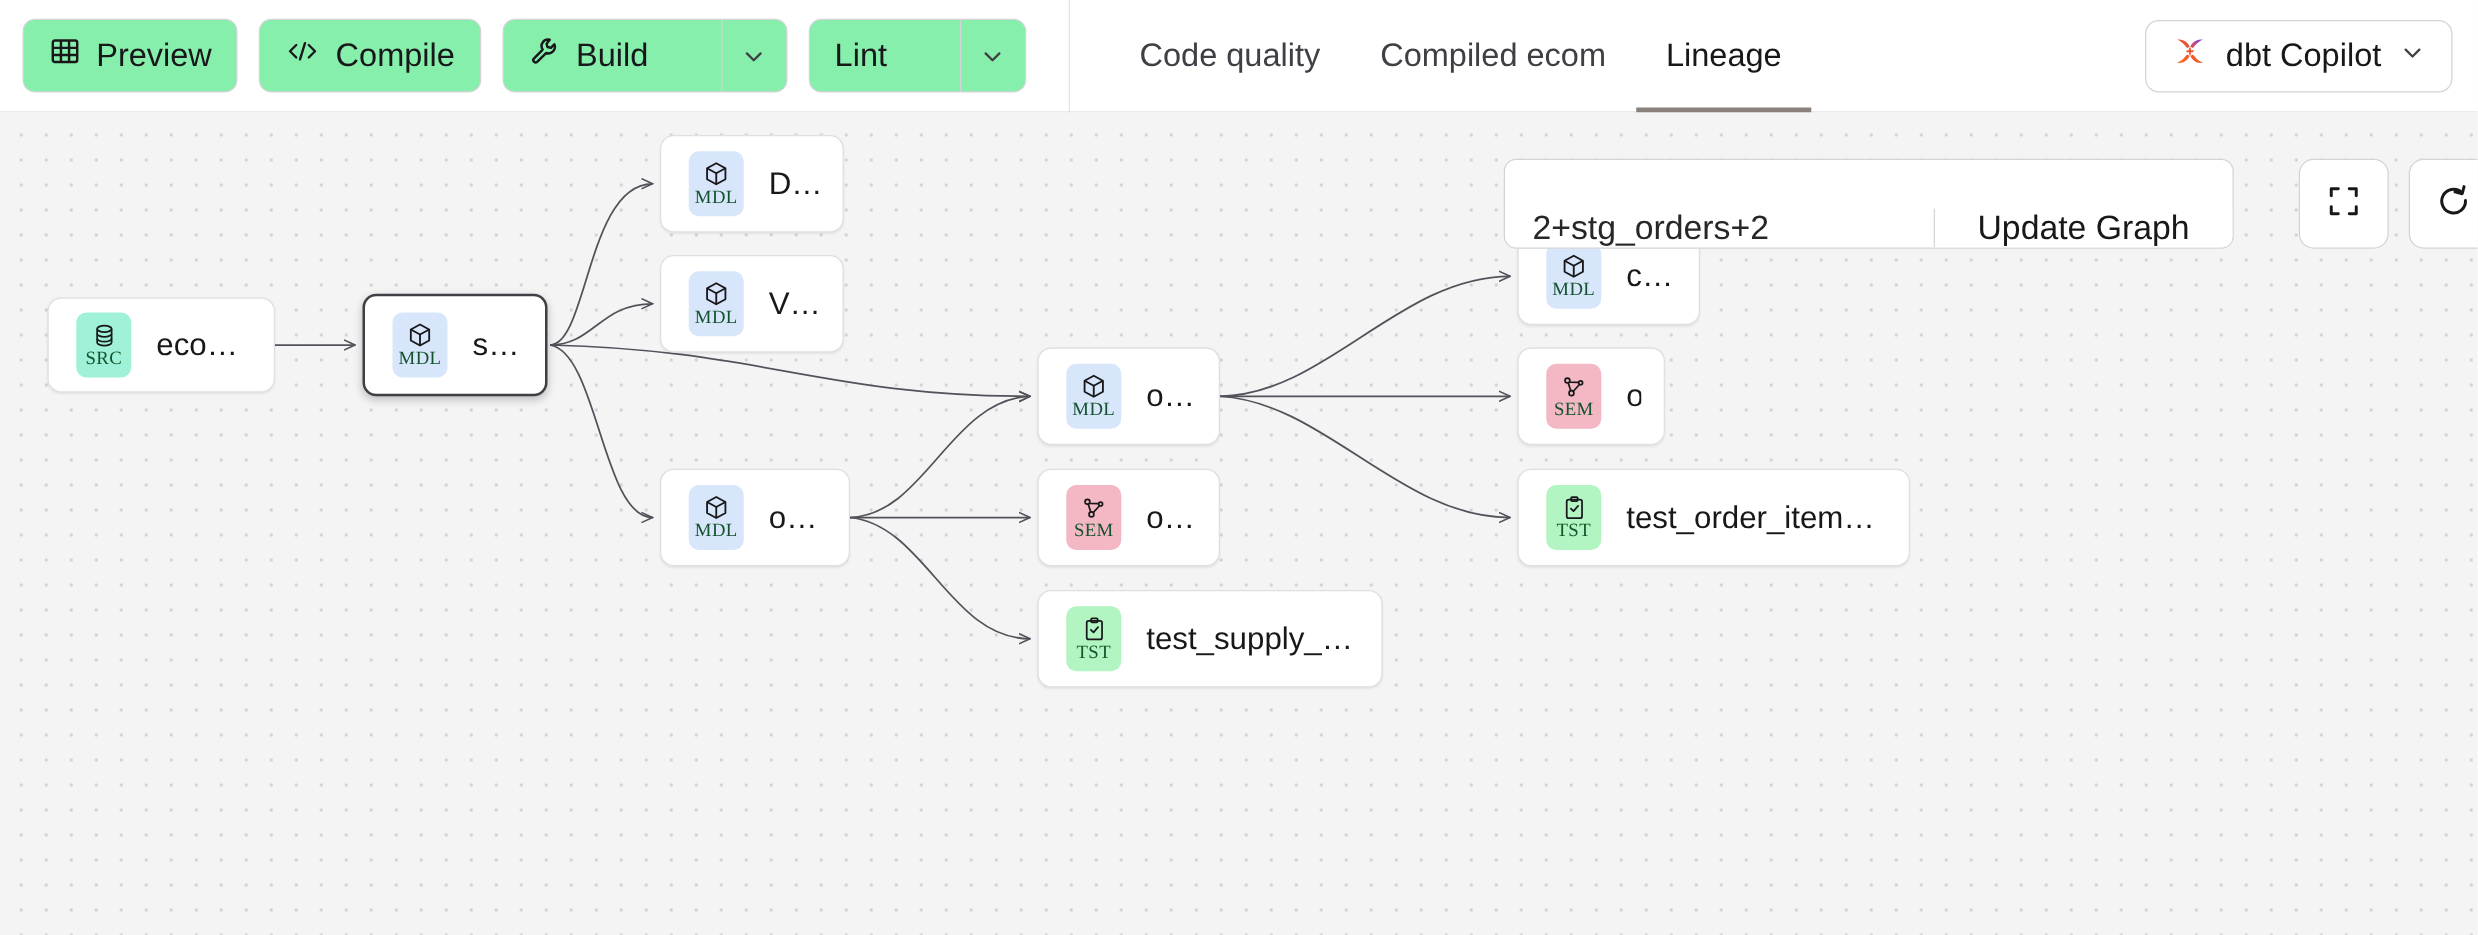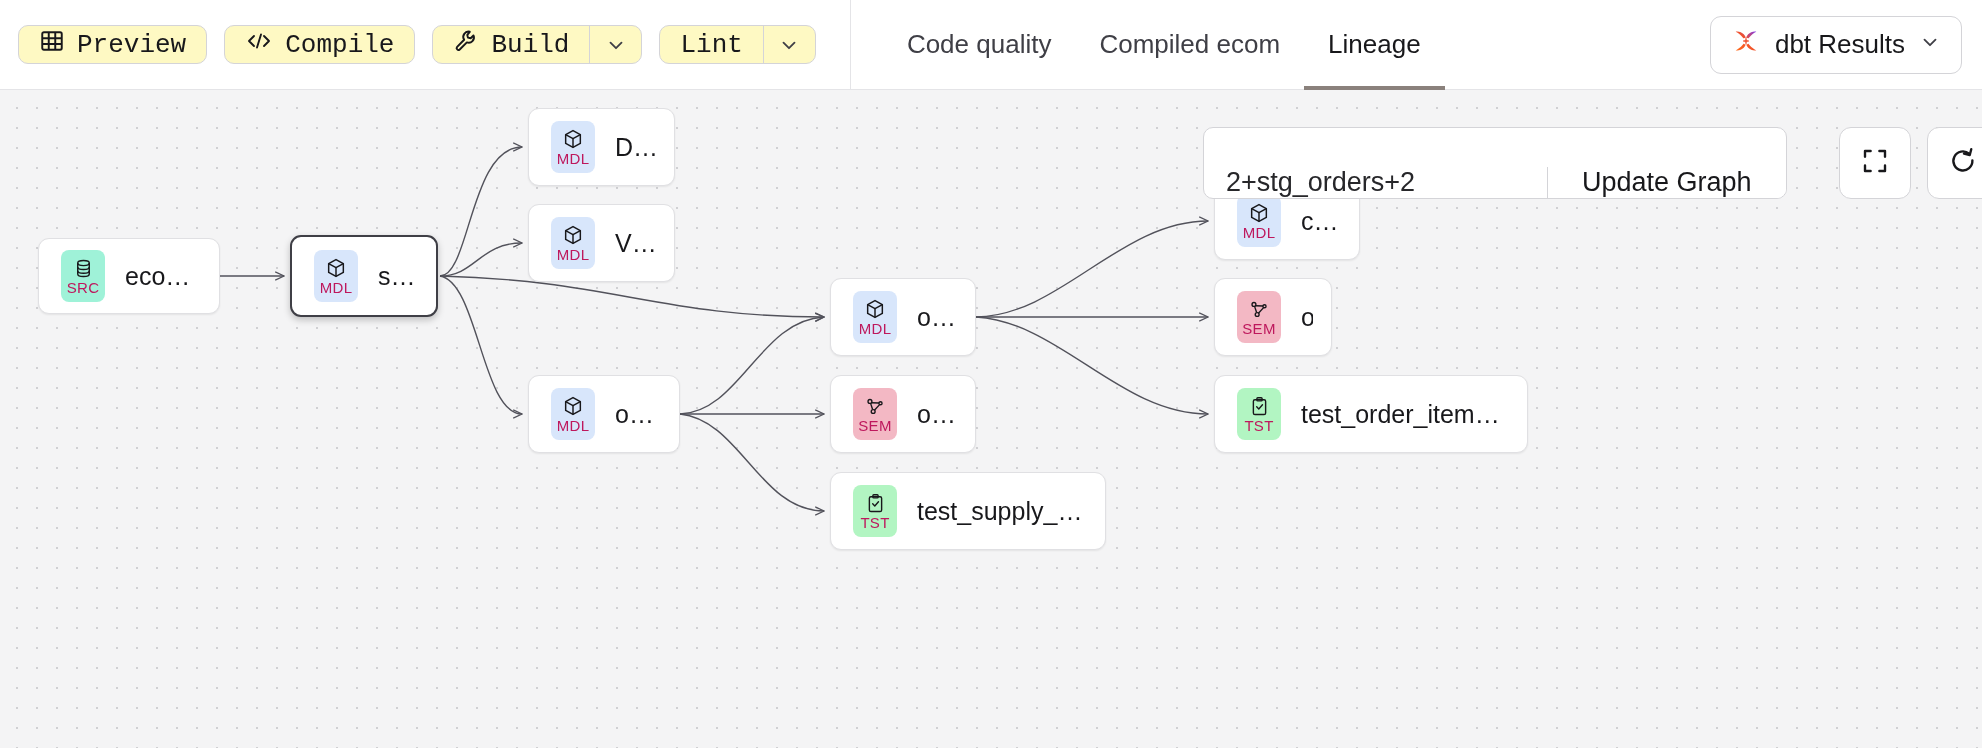--- a/index.html
+++ b/index.html
@@ -20,38 +20,39 @@
     display: flex; align-items: center;
   }
 
   .toolbar-left {
     display: flex; align-items: center; gap: 17px;
     padding-left: 18px;
     height: 100%;
   }
 
   .btn {
-    height: 39px;
+    height: 59px;
     border: 1px solid #d4d4d8;
     border-radius: 10px;
-    background: #fef9c3;
+    background: #86efac;
     display: flex; align-items: center;
     color: #18181b;
     font-size: 26px;
-    font-family: Liberation Mono, monospace;
+    font-family: Liberation Sans, sans-serif;
     cursor: pointer;
     overflow: hidden;
   }
   .btn-main {
     display: flex; align-items: center; gap: 12px;
     padding: 0 20px; height: 100%;
   }
   .btn-split {
     display: flex; align-items: stretch;
     padding: 0;
+    gap: 38px;
   }
   .btn-caret {
     width: 52px;
     display: flex; align-items: center; justify-content: center;
     border-left: 1px solid #d4d4d8;
     height: 100%;
   }
   .btn-caret svg { display:block; }
 
   .divider-v {
@@ -177,22 +178,22 @@
     border-radius: 8px;
     margin-left: 22px;
     display: flex; flex-direction: column;
     align-items: center; justify-content: center;
     gap: 1px;
     flex: none;
   }
   .badge-label {
     font-size: 15px;
     letter-spacing: 0.3px;
-    color: #be185d;
-    font-family: Liberation Sans, sans-serif;
+    color: #14532d;
+    font-family: Liberation Serif, serif;
     line-height: 1;
   }
   .badge svg { display: block; }
   .badge-mdl { background: #d8e6fb; }
   .badge-src { background: #9ff2d8; }
   .badge-sem { background: #f3b8c4; }
   .badge-tst { background: #b2f5c2; }
   .node-label {
     margin-left: 20px;
     margin-right: 18px;
@@ -301,21 +302,21 @@
               <stop offset="55%" stop-color="#f0512e"></stop>
               <stop offset="100%" stop-color="#7c3aed"></stop>
             </linearGradient>
           </defs>
           <path d="M5 6 C11 9, 13 13, 16 16 C19 19, 21 23, 27 26 C21 27, 15 22, 16 16 C17 10, 11 5, 5 6 Z" fill="url(#cpgrad)"></path>
           <path d="M27 6 C21 9, 19 13, 16 16 C13 19, 11 23, 5 26 C11 27, 17 22, 16 16 C15 10, 21 5, 27 6 Z" fill="url(#cpgrad)"></path>
           <circle cx="16" cy="16" r="3.6" fill="#ffffff"></circle>
           <path d="M16 13.6 v4.8 M13.6 16 h4.8" stroke="#f0512e" stroke-width="1.5" stroke-linecap="round"></path>
         </svg>
       </span>
-      <span>dbt Results</span>
+      <span>dbt Copilot</span>
       <span>
         <svg width="22" height="22" viewBox="0 0 24 24" fill="none" stroke="#3f3f46" stroke-width="2" stroke-linecap="round" stroke-linejoin="round">
             <polyline points="6,9.5 12,15.5 18,9.5"></polyline>
           </svg>
       </span>
     </div>
   </div>
 </div>
 
 <div class="canvas">

